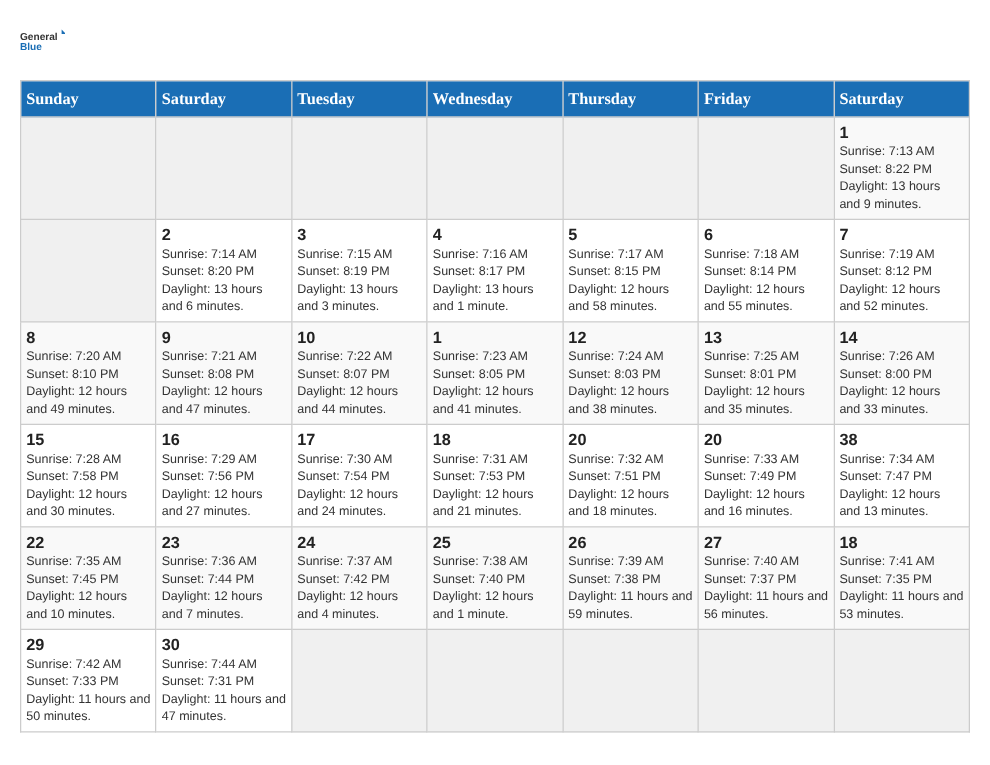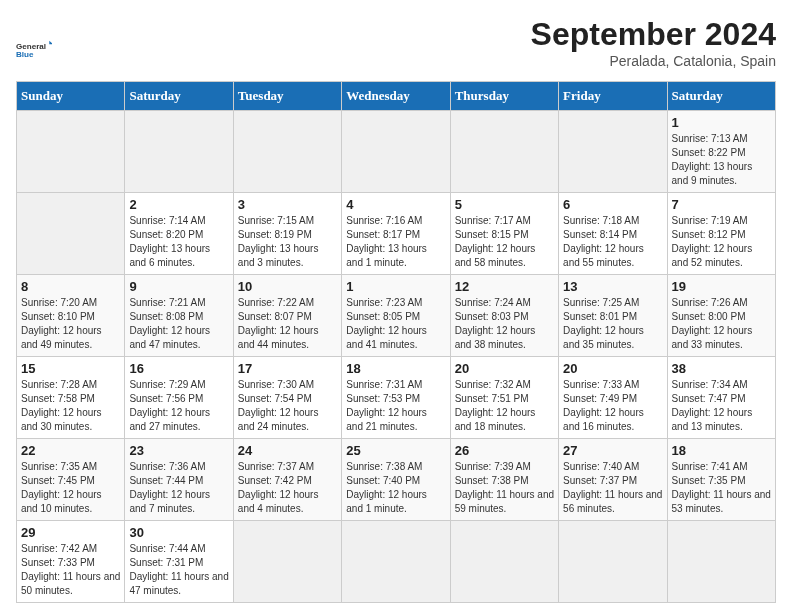--- a/index.html
+++ b/index.html
@@ -6,21 +6,21 @@
     body {
       font-family: Arial, sans-serif;
       background: #fff;
       width: 792px;
       min-height: 612px;
       padding: 16px;
     }
     .header-area {
       display: flex;
       justify-content: space-between;
-      align-items: flex-end;
+      align-items: flex-start;
       margin-bottom: 12px;
     }
     .logo {
       display: flex;
       align-items: center;
       gap: 4px;
     }
     .title-block {
       text-align: right;
     }
@@ -82,24 +82,20 @@
 <body>
 
 <div class="header-area">
   <div class="logo">
   <svg width="36" height="36" viewBox="0 0 80 50">
     <text x="0" y="20" font-size="18" font-weight="bold" font-family="Arial" fill="#333">General</text>
     <text x="0" y="38" font-size="18" font-weight="bold" font-family="Arial" fill="#1a6eb5">Blue</text>
     <polygon points="74,2 82,10 74,10" fill="#1a6eb5"></polygon>
   </svg>
 </div>
-  <div class="title-block">
-    <div class="main-title">September 2024</div>
-    <div class="subtitle">Peralada, Catalonia, Spain</div>
-  </div>
 </div>
 
 <table>
   <thead>
     <tr>
     <th>Sunday</th>
         <th>Saturday</th>
         <th>Tuesday</th>
         <th>Wednesday</th>
         <th>Thursday</th>
@@ -139,21 +135,21 @@
         <td><span class="day-num">9</span>
 <span class="day-detail">Sunrise: 7:21 AM<br>Sunset: 8:08 PM<br>Daylight: 12 hours and 47 minutes.</span></td>
         <td><span class="day-num">10</span>
 <span class="day-detail">Sunrise: 7:22 AM<br>Sunset: 8:07 PM<br>Daylight: 12 hours and 44 minutes.</span></td>
         <td><span class="day-num">1</span>
 <span class="day-detail">Sunrise: 7:23 AM<br>Sunset: 8:05 PM<br>Daylight: 12 hours and 41 minutes.</span></td>
         <td><span class="day-num">12</span>
 <span class="day-detail">Sunrise: 7:24 AM<br>Sunset: 8:03 PM<br>Daylight: 12 hours and 38 minutes.</span></td>
         <td><span class="day-num">13</span>
 <span class="day-detail">Sunrise: 7:25 AM<br>Sunset: 8:01 PM<br>Daylight: 12 hours and 35 minutes.</span></td>
-        <td><span class="day-num">19</span>
+        <td><span class="day-num">14</span>
 <span class="day-detail">Sunrise: 7:26 AM<br>Sunset: 8:00 PM<br>Daylight: 12 hours and 33 minutes.</span></td>
       </tr>
       <tr>
         <td><span class="day-num">15</span>
 <span class="day-detail">Sunrise: 7:28 AM<br>Sunset: 7:58 PM<br>Daylight: 12 hours and 30 minutes.</span></td>
         <td><span class="day-num">16</span>
 <span class="day-detail">Sunrise: 7:29 AM<br>Sunset: 7:56 PM<br>Daylight: 12 hours and 27 minutes.</span></td>
         <td><span class="day-num">17</span>
 <span class="day-detail">Sunrise: 7:30 AM<br>Sunset: 7:54 PM<br>Daylight: 12 hours and 24 minutes.</span></td>
         <td><span class="day-num">18</span>

